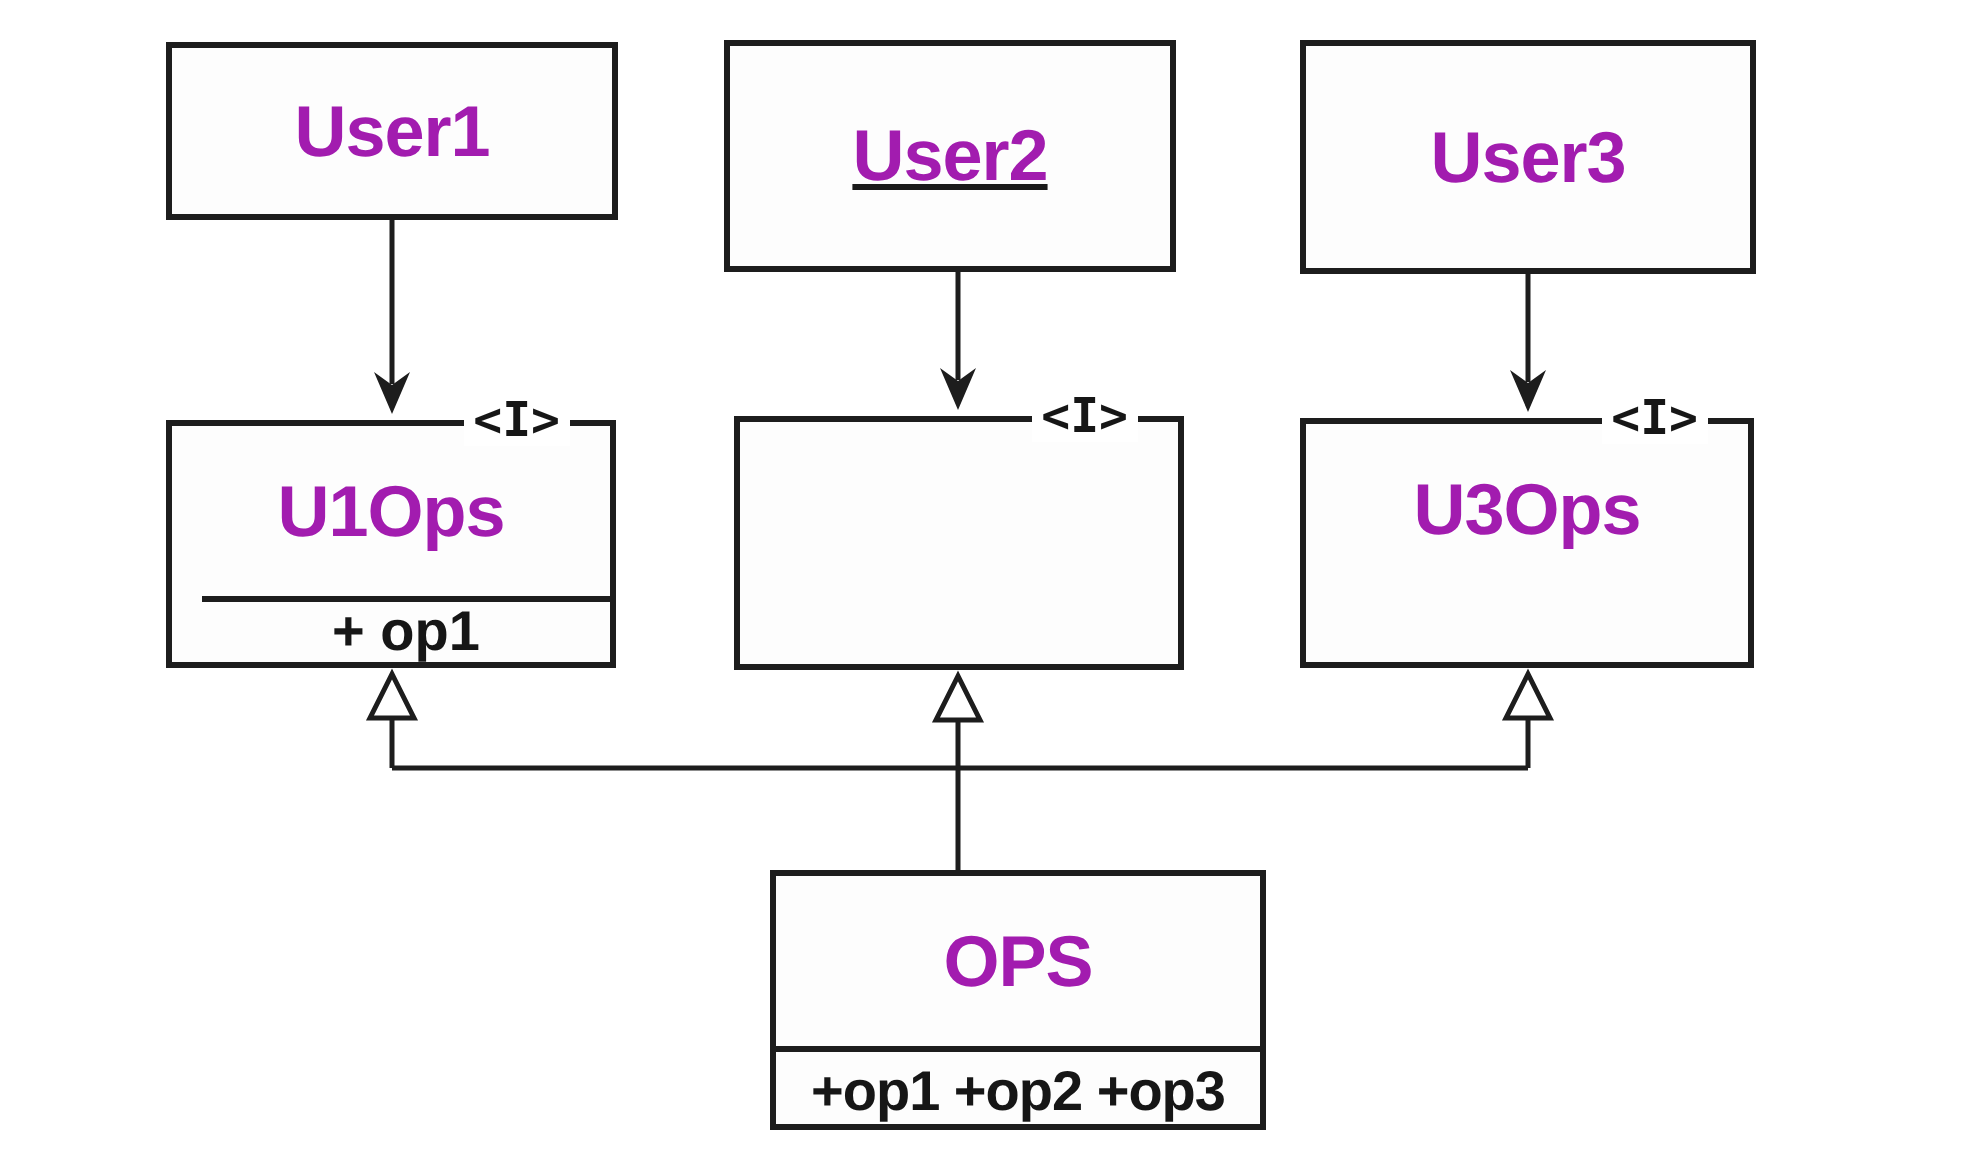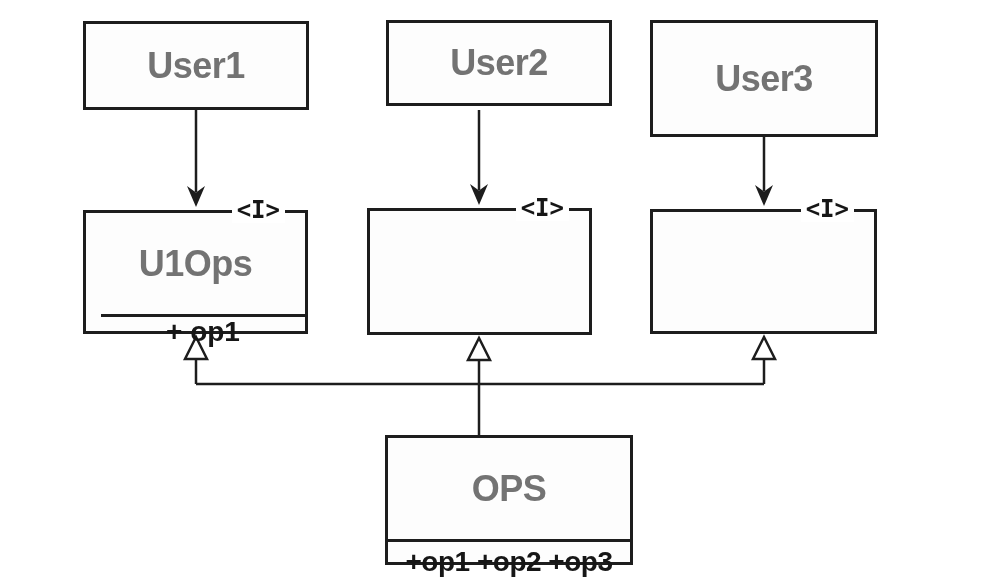--- a/index.html
+++ b/index.html
@@ -30,35 +30,35 @@
     border: 3px solid #1d1d1d;
     z-index: 1;
   }
   .uml-class .title {
     display: flex;
     align-items: center;
     justify-content: center;
     font-weight: 700;
     font-size: 36px;
     letter-spacing: -0.5px;
-    color: #737373;
+    color: #a21caf;
   }
   
   .pos-user1 { left: 83px;  top: 21px; width: 226px; height: 89px; }
-  .pos-user2 { left: 386px; top: 20px; width: 226px; height: 86px; }
+  .pos-user2 { left: 362px; top: 20px; width: 226px; height: 116px; text-decoration: underline; }
   .pos-user3 { left: 650px; top: 20px; width: 228px; height: 117px; }
   .simple .title { height: 100%; }
 
   
   .pos-u1ops { left: 83px;  top: 210px; width: 225px; height: 124px; }
   .pos-u2ops { left: 367px; top: 208px; width: 225px; height: 127px; }
   .pos-u3ops { left: 650px; top: 209px; width: 227px; height: 125px; }
   .pos-ops   { left: 367px; top: 435px; width: 248px; height: 130px; margin-left: 18px; }
 
-  .iface .title, .impl .title { height: 101px; border-radius: 12px; }
+  .iface .title, .impl .title { height: 85px; border-radius: 12px; }
   .ops-row {
     box-sizing: border-box;
     border-top: 3px solid #1d1d1d;
     display: flex;
     align-items: center;
     justify-content: center;
     font-weight: 700;
     font-size: 28px;
     color: #161616;
   }
@@ -128,20 +128,21 @@
   <div class="uml-class iface pos-u1ops">
     <span class="stereo">&lt;I&gt;</span>
     <div class="title">U1Ops</div>
     <div class="ops-row">+ op1</div>
   </div>
   <div class="uml-class iface pos-u2ops">
     <span class="stereo">&lt;I&gt;</span>
   </div>
   <div class="uml-class iface pos-u3ops">
     <span class="stereo">&lt;I&gt;</span>
+    <div class="title">U3Ops</div>
   </div>
 
   <div class="uml-class impl pos-ops">
     <div class="title">OPS</div>
     <div class="ops-row">+op1 +op2 +op3</div>
   </div>
 
 </div>
 
 </body></html>

